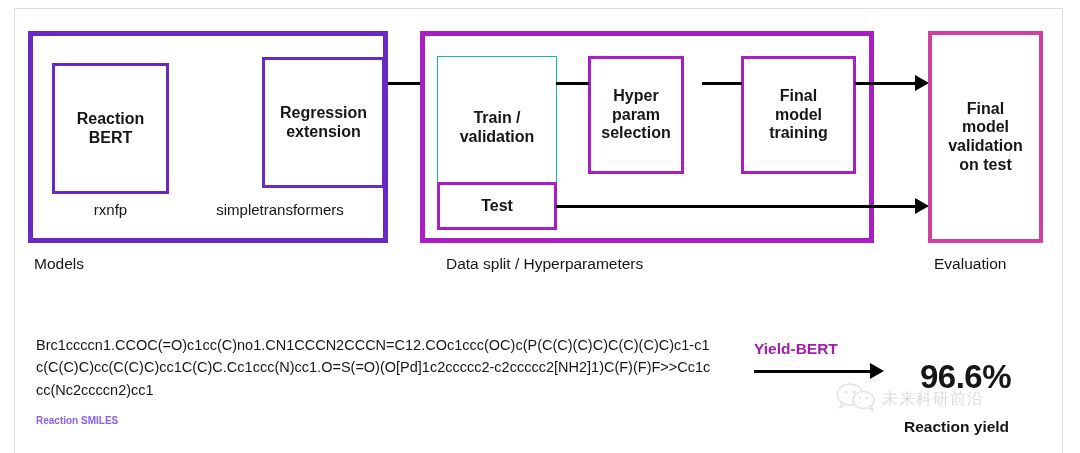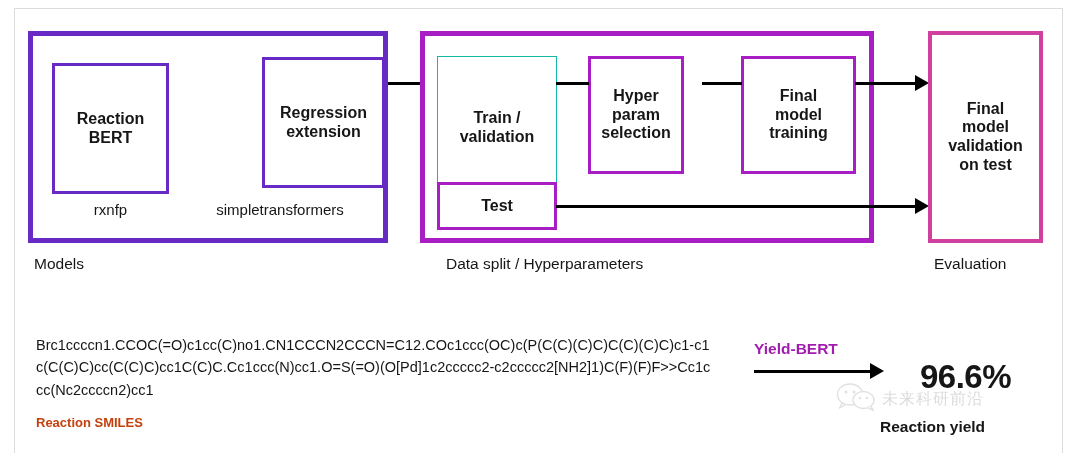--- a/index.html
+++ b/index.html
@@ -83,23 +83,23 @@
     font-size: 14.5px;
     line-height: 1.55;
     color: #161616;
     word-break: break-all;
     font-weight: normal;
   }
   #smiles-label {
     position: absolute;
     left: 36px;
     top: 415px;
-    font-size: 13px;
-    font-weight: bold;
-    color: #c2410c;
+    font-size: 10px;
+    font-weight: bold;
+    color: #8b5cf6;
   }
   #yield-bert-label {
     position: absolute;
     left: 754px;
     top: 340px;
     font-size: 15.5px;
     font-weight: bold;
     color: #a21caf;
     white-space: nowrap;
   }
@@ -108,21 +108,21 @@
     left: 920px;
     top: 358px;
     font-size: 33px;
     font-weight: bold;
     color: #161616;
     white-space: nowrap;
     letter-spacing: -0.5px;
   }
   #yield-caption {
     position: absolute;
-    left: 880px;
+    left: 904px;
     top: 418px;
     font-size: 15.5px;
     font-weight: bold;
     color: #161616;
     white-space: nowrap;
     text-align: center;
   }
 
   
   #watermark {

